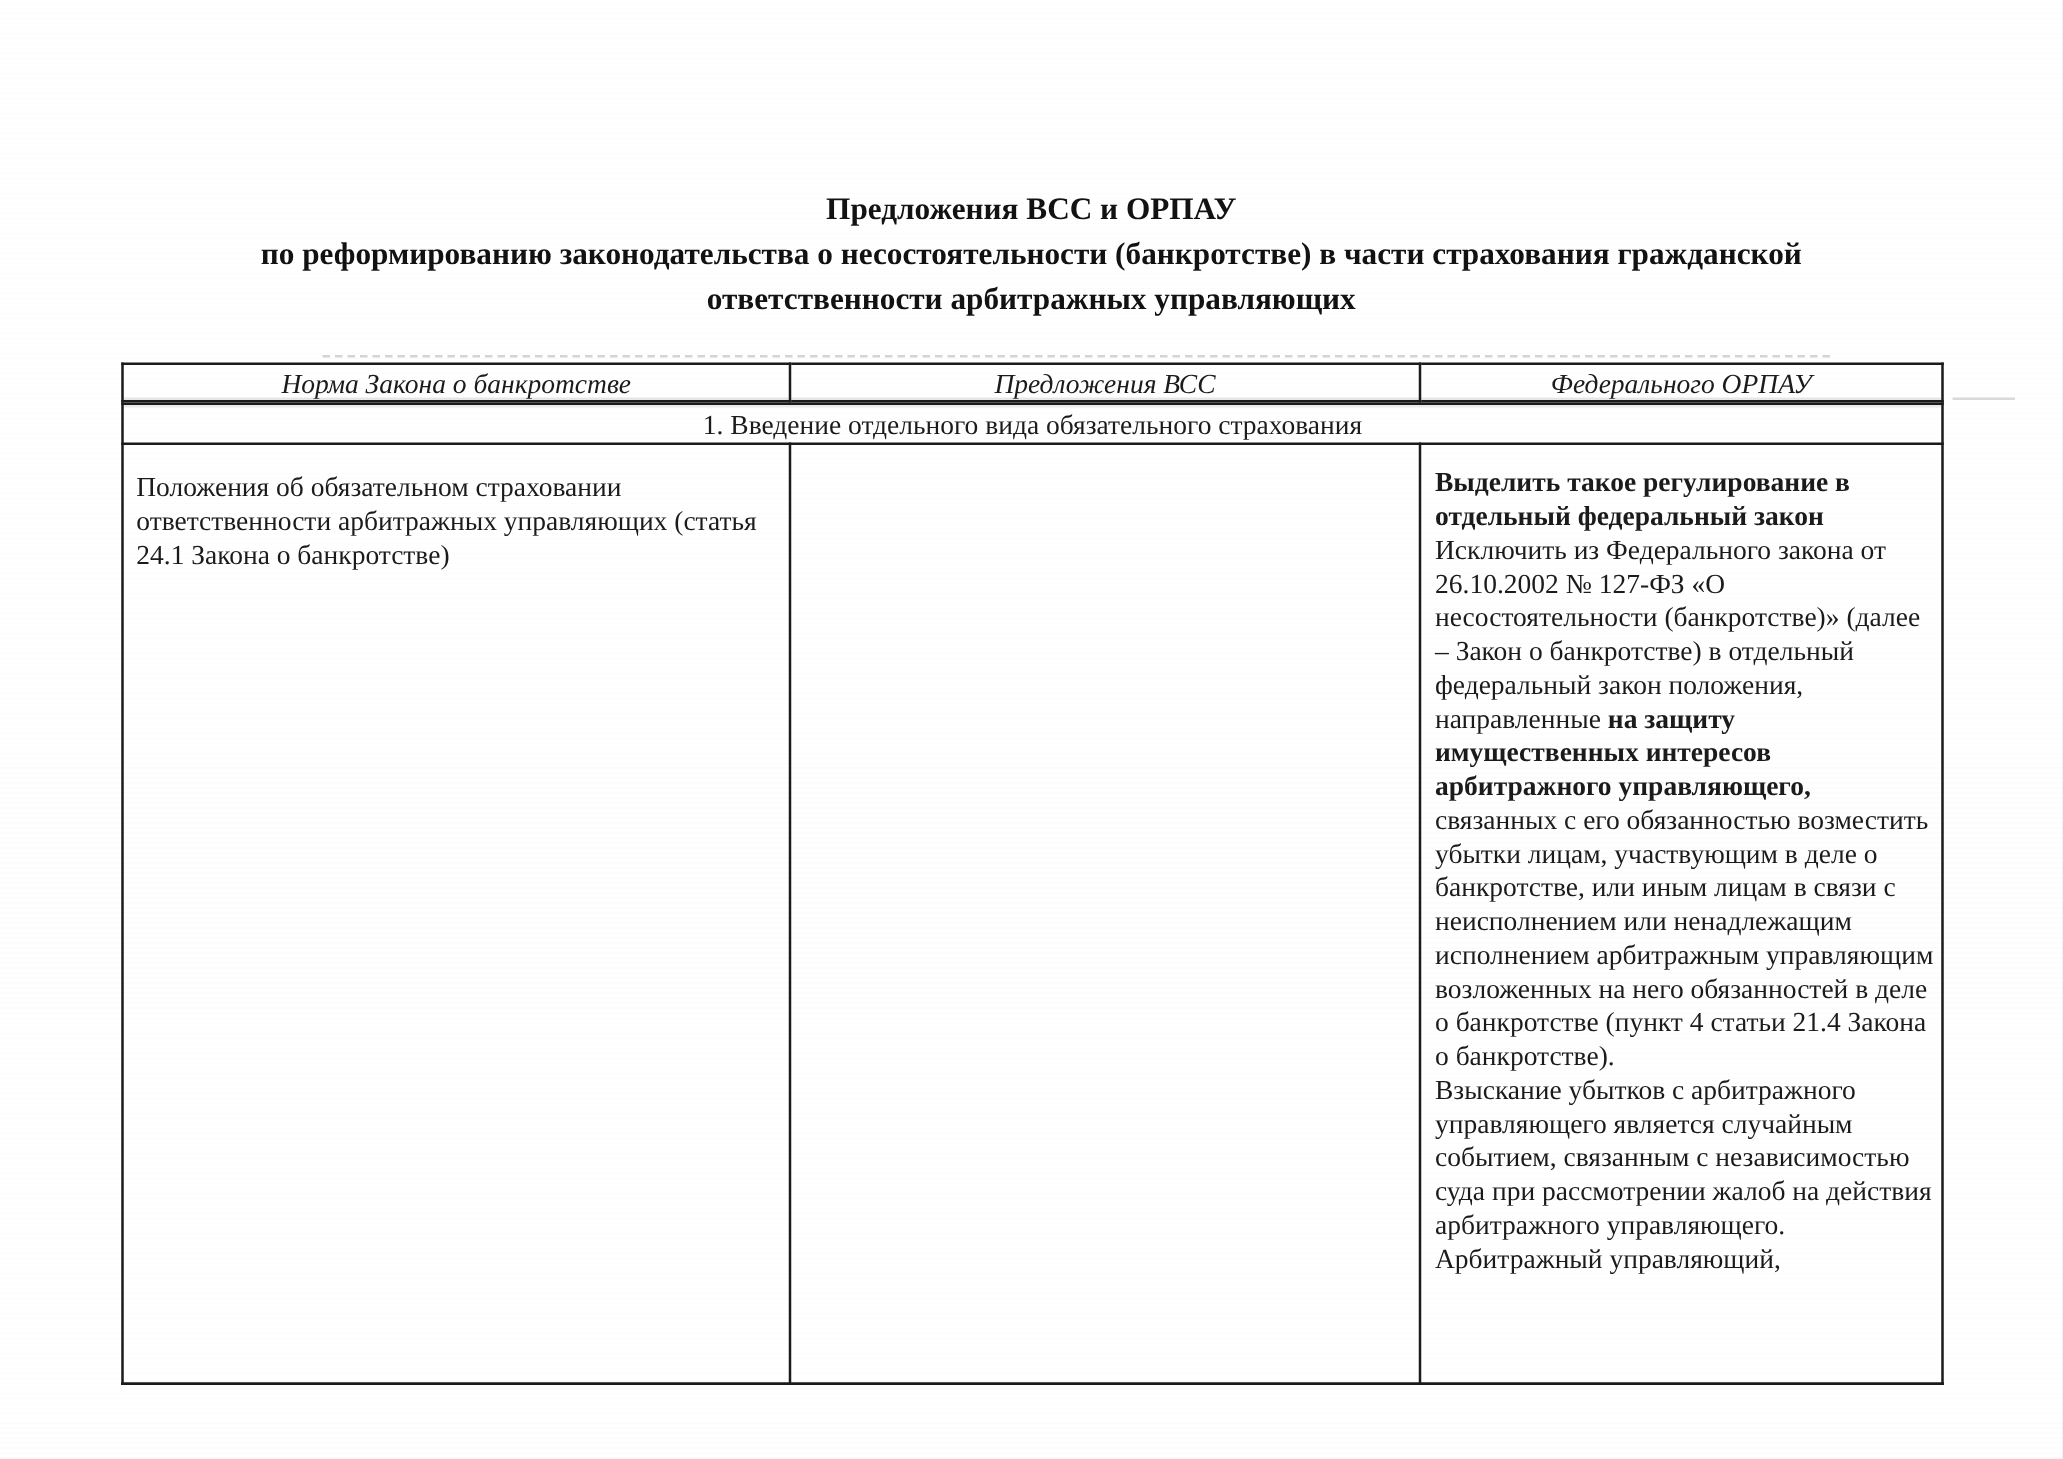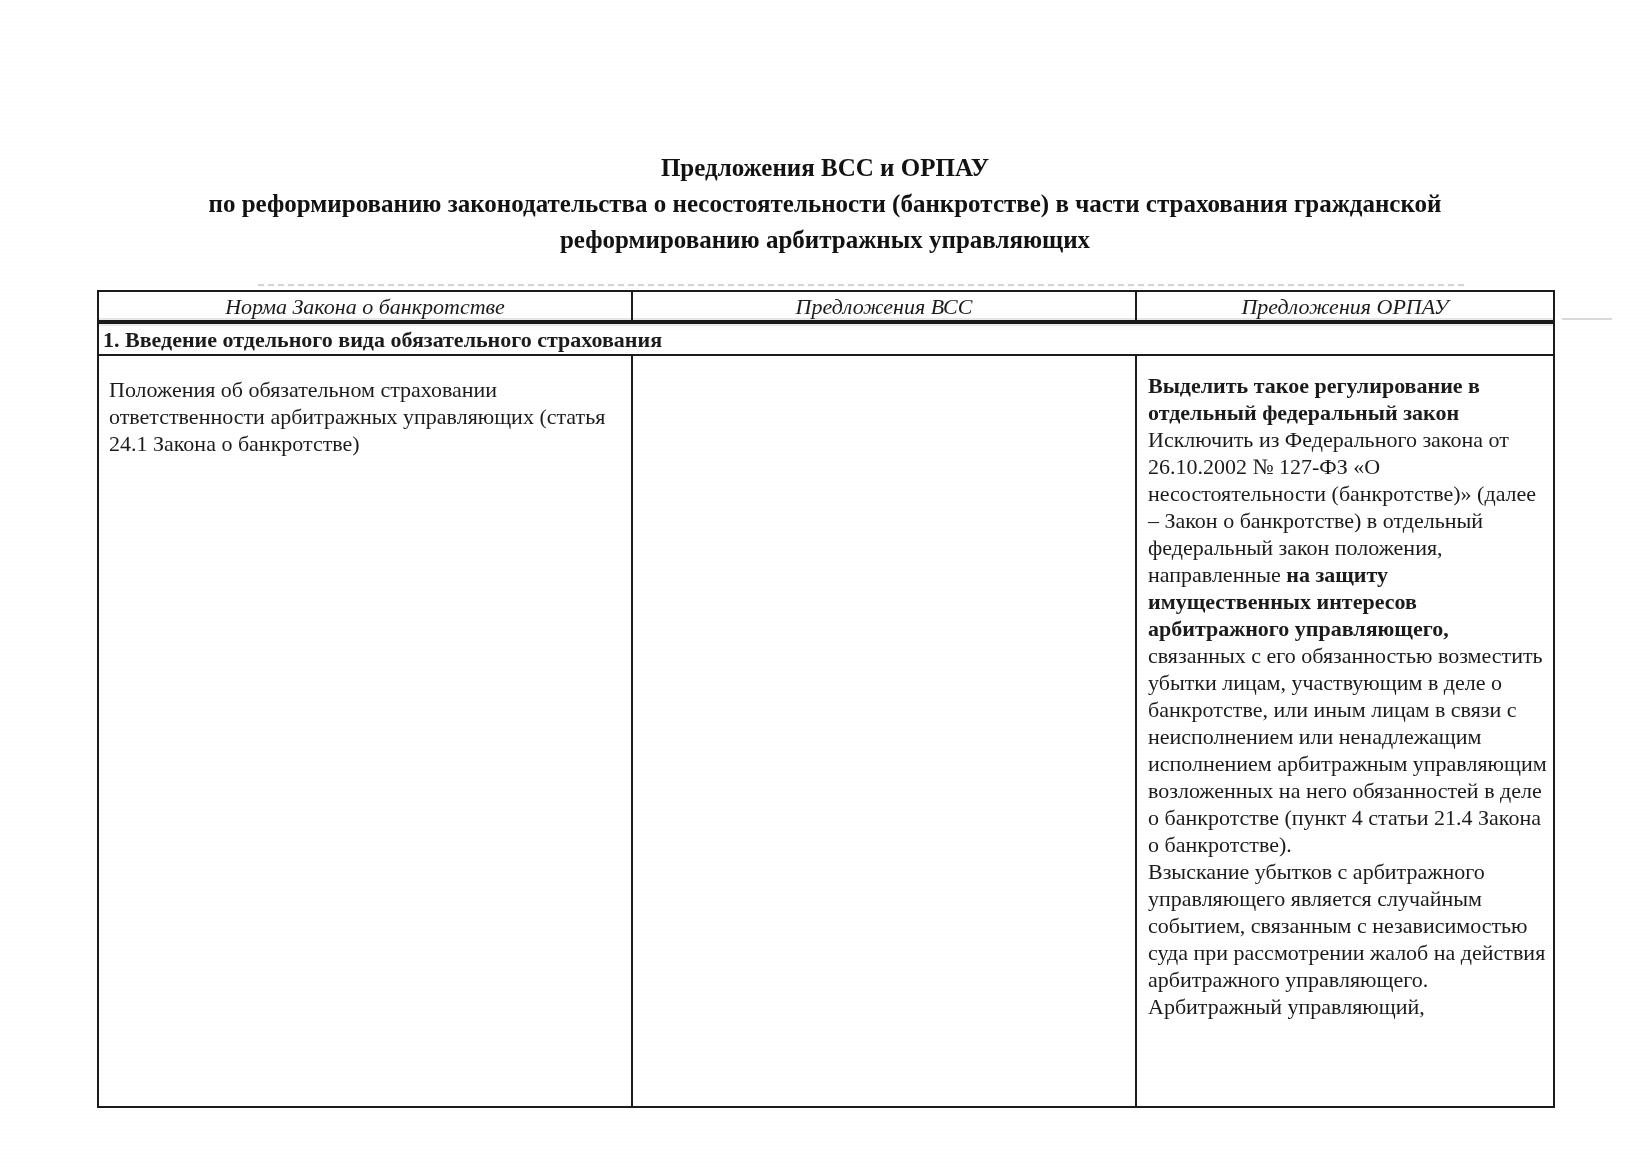--- a/index.html
+++ b/index.html
@@ -67,21 +67,22 @@
   }
   thead th {
     font-weight: normal;
     text-align: center;
     height: 28px;
     padding: 0 4px;
     box-shadow: inset 0 -2px 0 rgba(160,160,160,0.25);
     font-style: italic;
   }
   .section-cell {
-    font-weight: bold;
+    font-weight: normal;
+    text-align: center;
     height: 30px;
     padding: 0 4px;
     box-shadow: inset 0 2px 0 rgba(170,170,170,0.25);
   }
   .body-row td {
     vertical-align: top;
     height: 730px;
   }
   .cell-norma  { padding: 20px 12px 0 10px; }
   .cell-vss    { padding: 4px 8px  0 8px;  }
@@ -90,34 +91,34 @@
   .para { margin: 0; }
 </style>
 </head>
 <body>
 
 <div class="page">
 
   <div class="doc-title">
     <div class="t-line">Предложения ВСС и ОРПАУ</div>
     <div class="t-line">по реформированию законодательства о несостоятельности (банкротстве) в части страхования гражданской</div>
-    <div class="t-line">реформированию арбитражных управляющих</div>
+    <div class="t-line">ответственности арбитражных управляющих</div>
   </div>
 
   <table class="doc-table">
     <colgroup>
       <col style="width:534px">
       <col style="width:504px">
       <col style="width:418px">
     </colgroup>
     <thead>
       <tr>
         <th>Норма Закона о банкротстве</th>
         <th>Предложения ВСС</th>
-        <th>Предложения ОРПАУ</th>
+        <th>Федерального ОРПАУ</th>
       </tr>
     </thead>
     <tbody>
       <tr>
         <td class="section-cell" colspan="3">1. Введение отдельного вида обязательного страхования</td>
       </tr>
       <tr class="body-row">
         <td class="cell-norma">Положения об обязательном страховании ответственности арбитражных управляющих (статья 24.1 Закона о банкротстве)</td>
         <td class="cell-vss"></td>
         <td class="cell-orpau">

